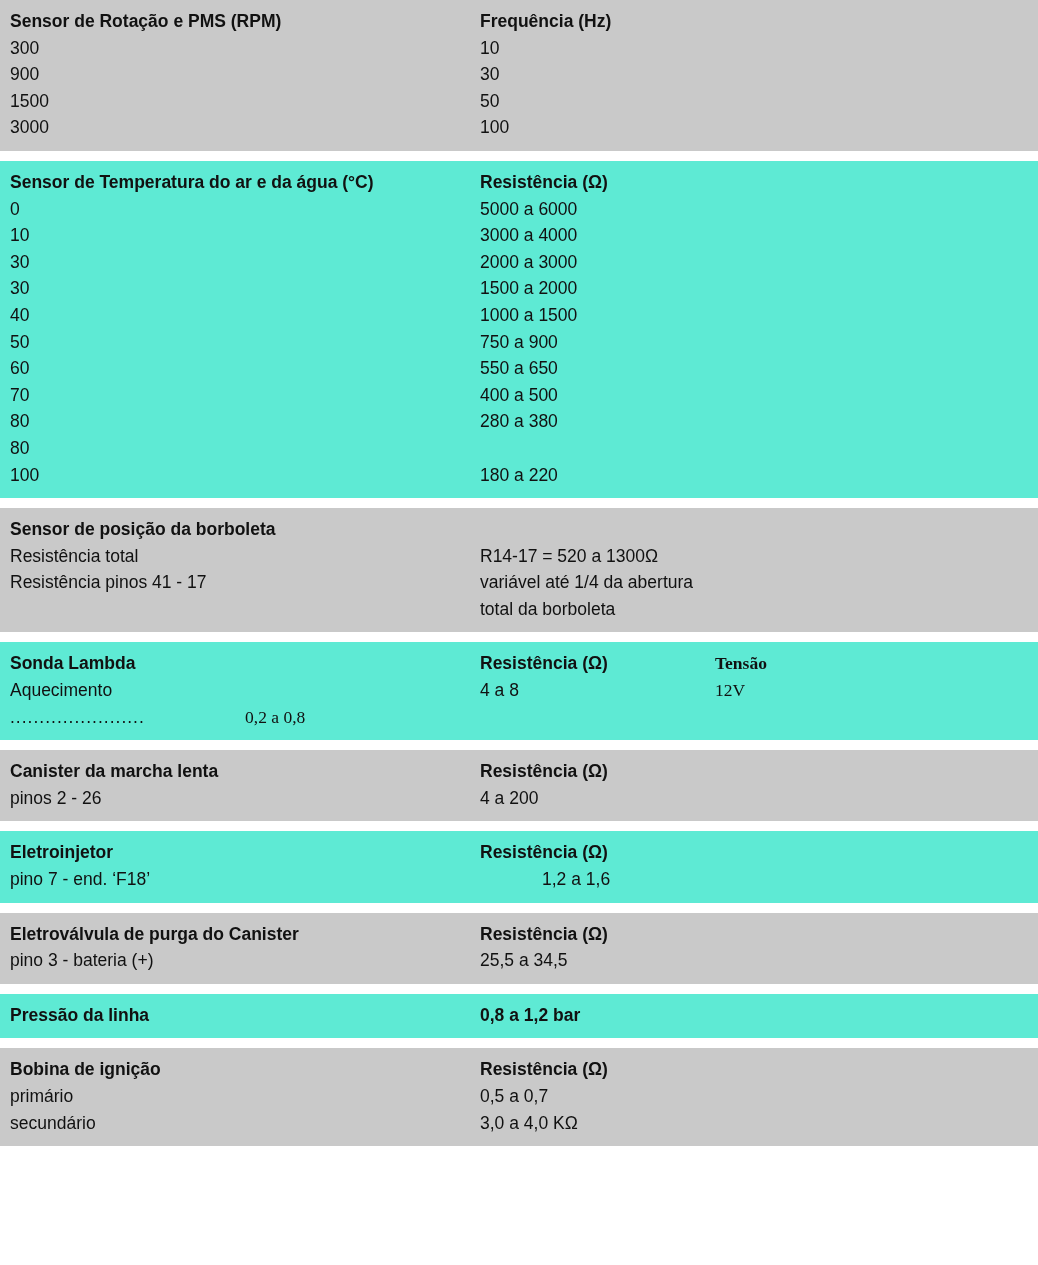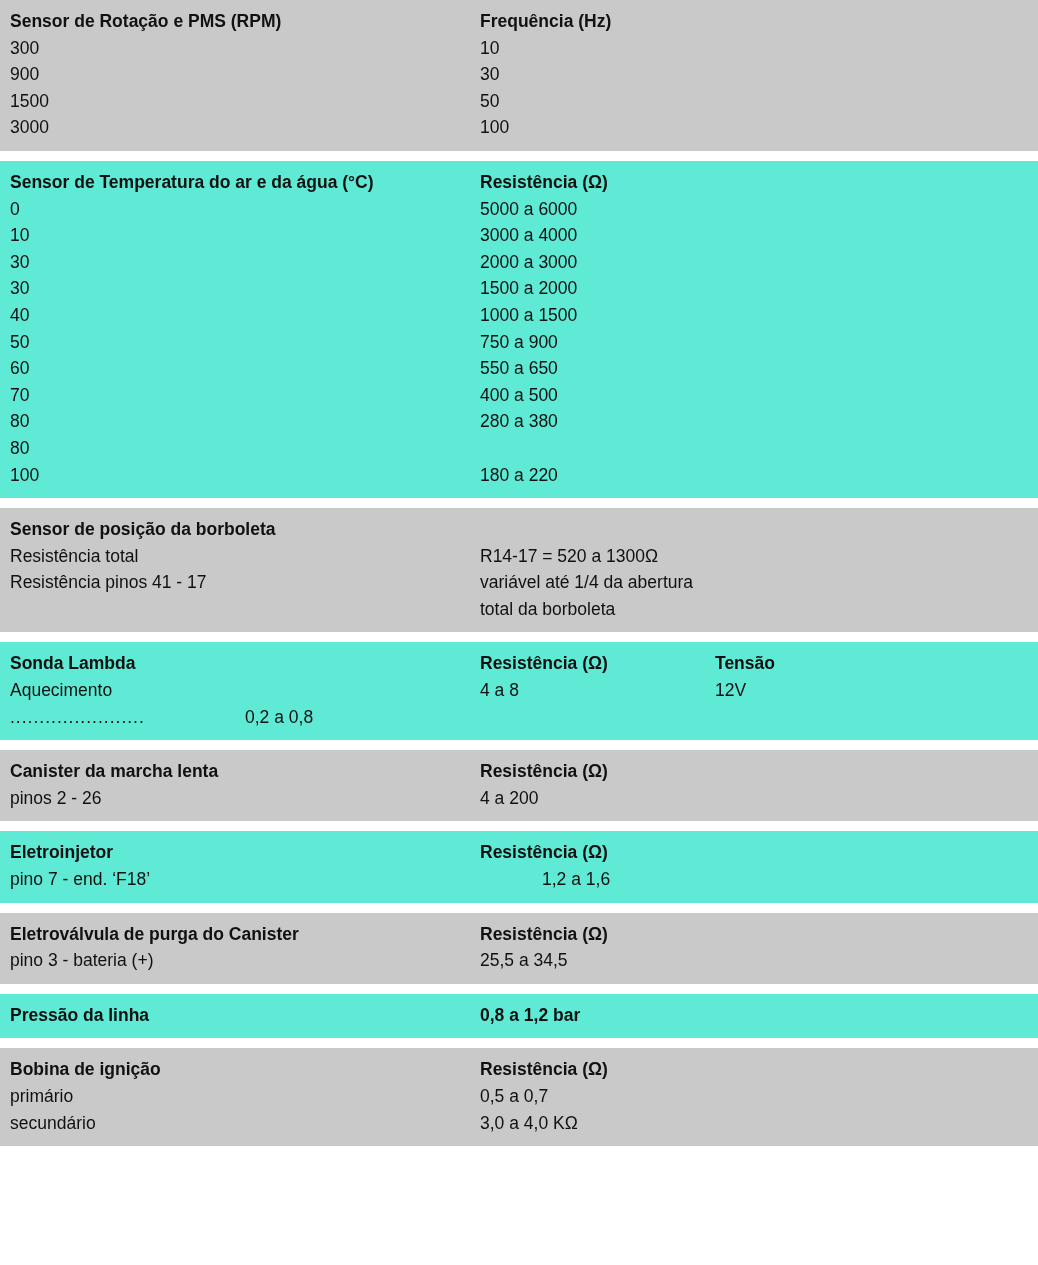--- a/index.html
+++ b/index.html
@@ -41,20 +41,21 @@
   }
   .row .c2 {
     width: 235px;
     flex: 0 0 235px;
     box-sizing: border-box;
     padding-right: 8px;
   }
   .row .c3 {
     flex: 1 1 auto;
     box-sizing: border-box;
+    font-family: Liberation Serif, serif;
   }
   .row.head .c1,
   .row.head .c2,
   .row.head .c3 {
     font-weight: bold;
   }
   .row.head .c2.normal,
   .row.head .c3.normal {
     font-weight: bold;
   }

